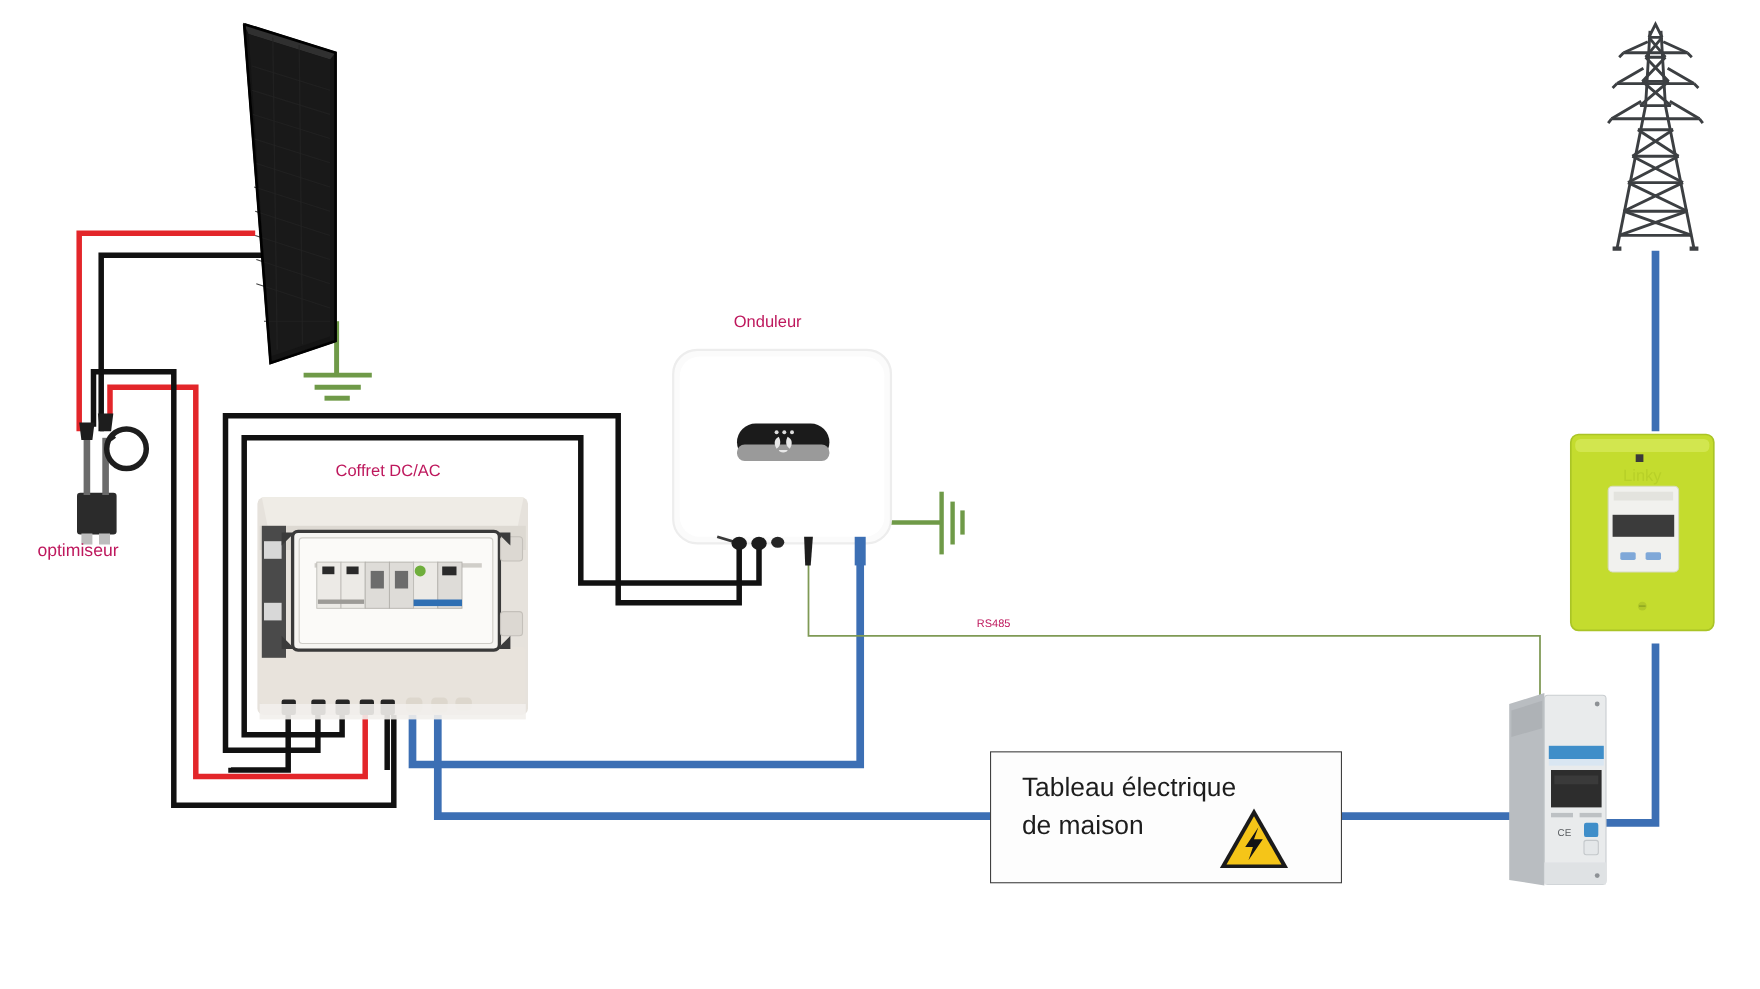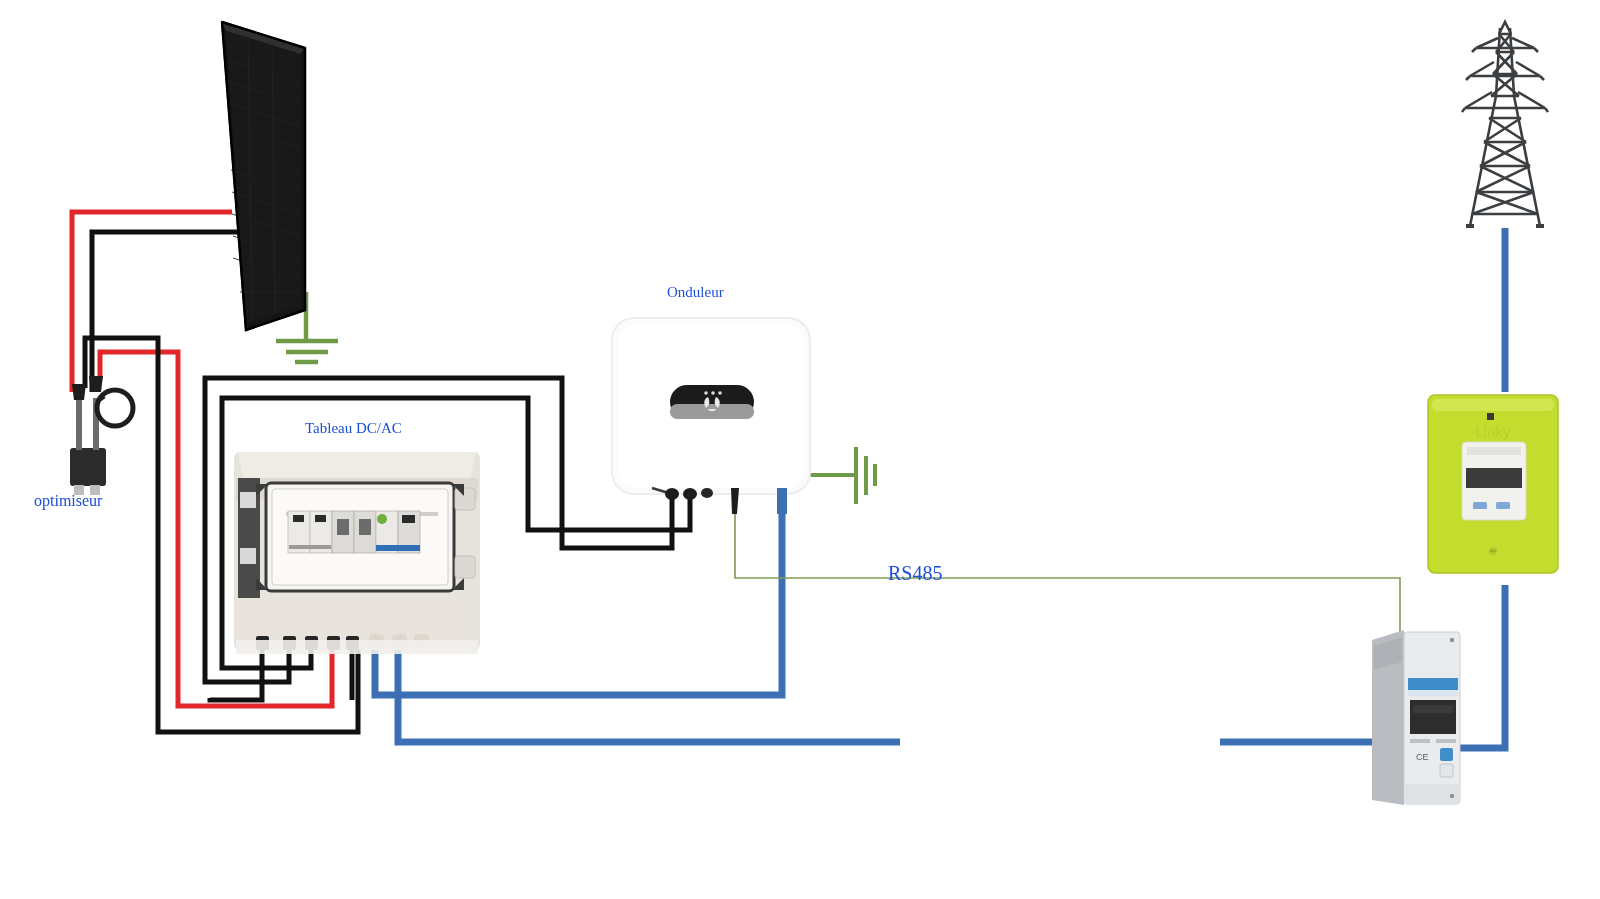--- a/index.html
+++ b/index.html
@@ -17,28 +17,28 @@
   }
   #stage svg.layer {
     position: absolute;
     left: 0;
     top: 0;
     width: 1600px;
     height: 899px;
   }
   .lbl {
     position: absolute;
-    color: #1d4ed8;
+    color: #be185d;
     white-space: nowrap;
-    font-family: Liberation Serif, serif;
+    font-family: Liberation Sans, sans-serif;
   }
   #label-optimiseur { left: 34px;  top: 492px;  font-size: 16px; }
   #label-onduleur   { left: 667px; top: 284px;  font-size: 15px; }
   #label-coffret    { left: 305px; top: 420px;  font-size: 15px; }
-  #label-rs485      { left: 888px; top: 562px;  font-size: 20px; }
+  #label-rs485      { left: 888px; top: 562px;  font-size: 10px; }
 
   .panel-box {
     position: absolute;
     left: 900px;
     top: 683px;
     width: 320px;
     height: 120px;
     border: 1.6px solid #404040;
     background: #fdfdfd;
     box-sizing: border-box;
@@ -306,18 +306,29 @@
       <path d="M1499,34 L1505,22 L1511,34"></path>
 
       <path d="M1466,226 L1474,226 M1536,226 L1544,226" stroke-width="4"></path>
     </g>
   </svg>
 
   <div class="lbl" id="label-optimiseur">optimiseur</div>
 
   <div class="lbl" id="label-onduleur">Onduleur</div>
 
-  <div class="lbl" id="label-coffret">Tableau DC/AC</div>
+  <div class="lbl" id="label-coffret">Coffret DC/AC</div>
 
   <div class="lbl" id="label-rs485">RS485</div>
 
+  <div class="panel-box">
+    <div class="panel-text">
+      <div>Tableau électrique</div>
+      <div>de maison</div>
+    </div>
+    <svg style="position:absolute; left:205px; top:48px; width:68px; height:62px;" viewBox="0 0 68 62">
+      <polygon points="34,3 65,57 3,57" fill="#1b1b1b"></polygon>
+      <polygon points="34,10 59,54 9,54" fill="#f5c518"></polygon>
+      <path d="M38,20 L26,38 L33,38 L29,50 L42,31 L34,31 Z" fill="#141414"></path>
+    </svg>
+  </div>
 
 </div>
 
 </body></html>

